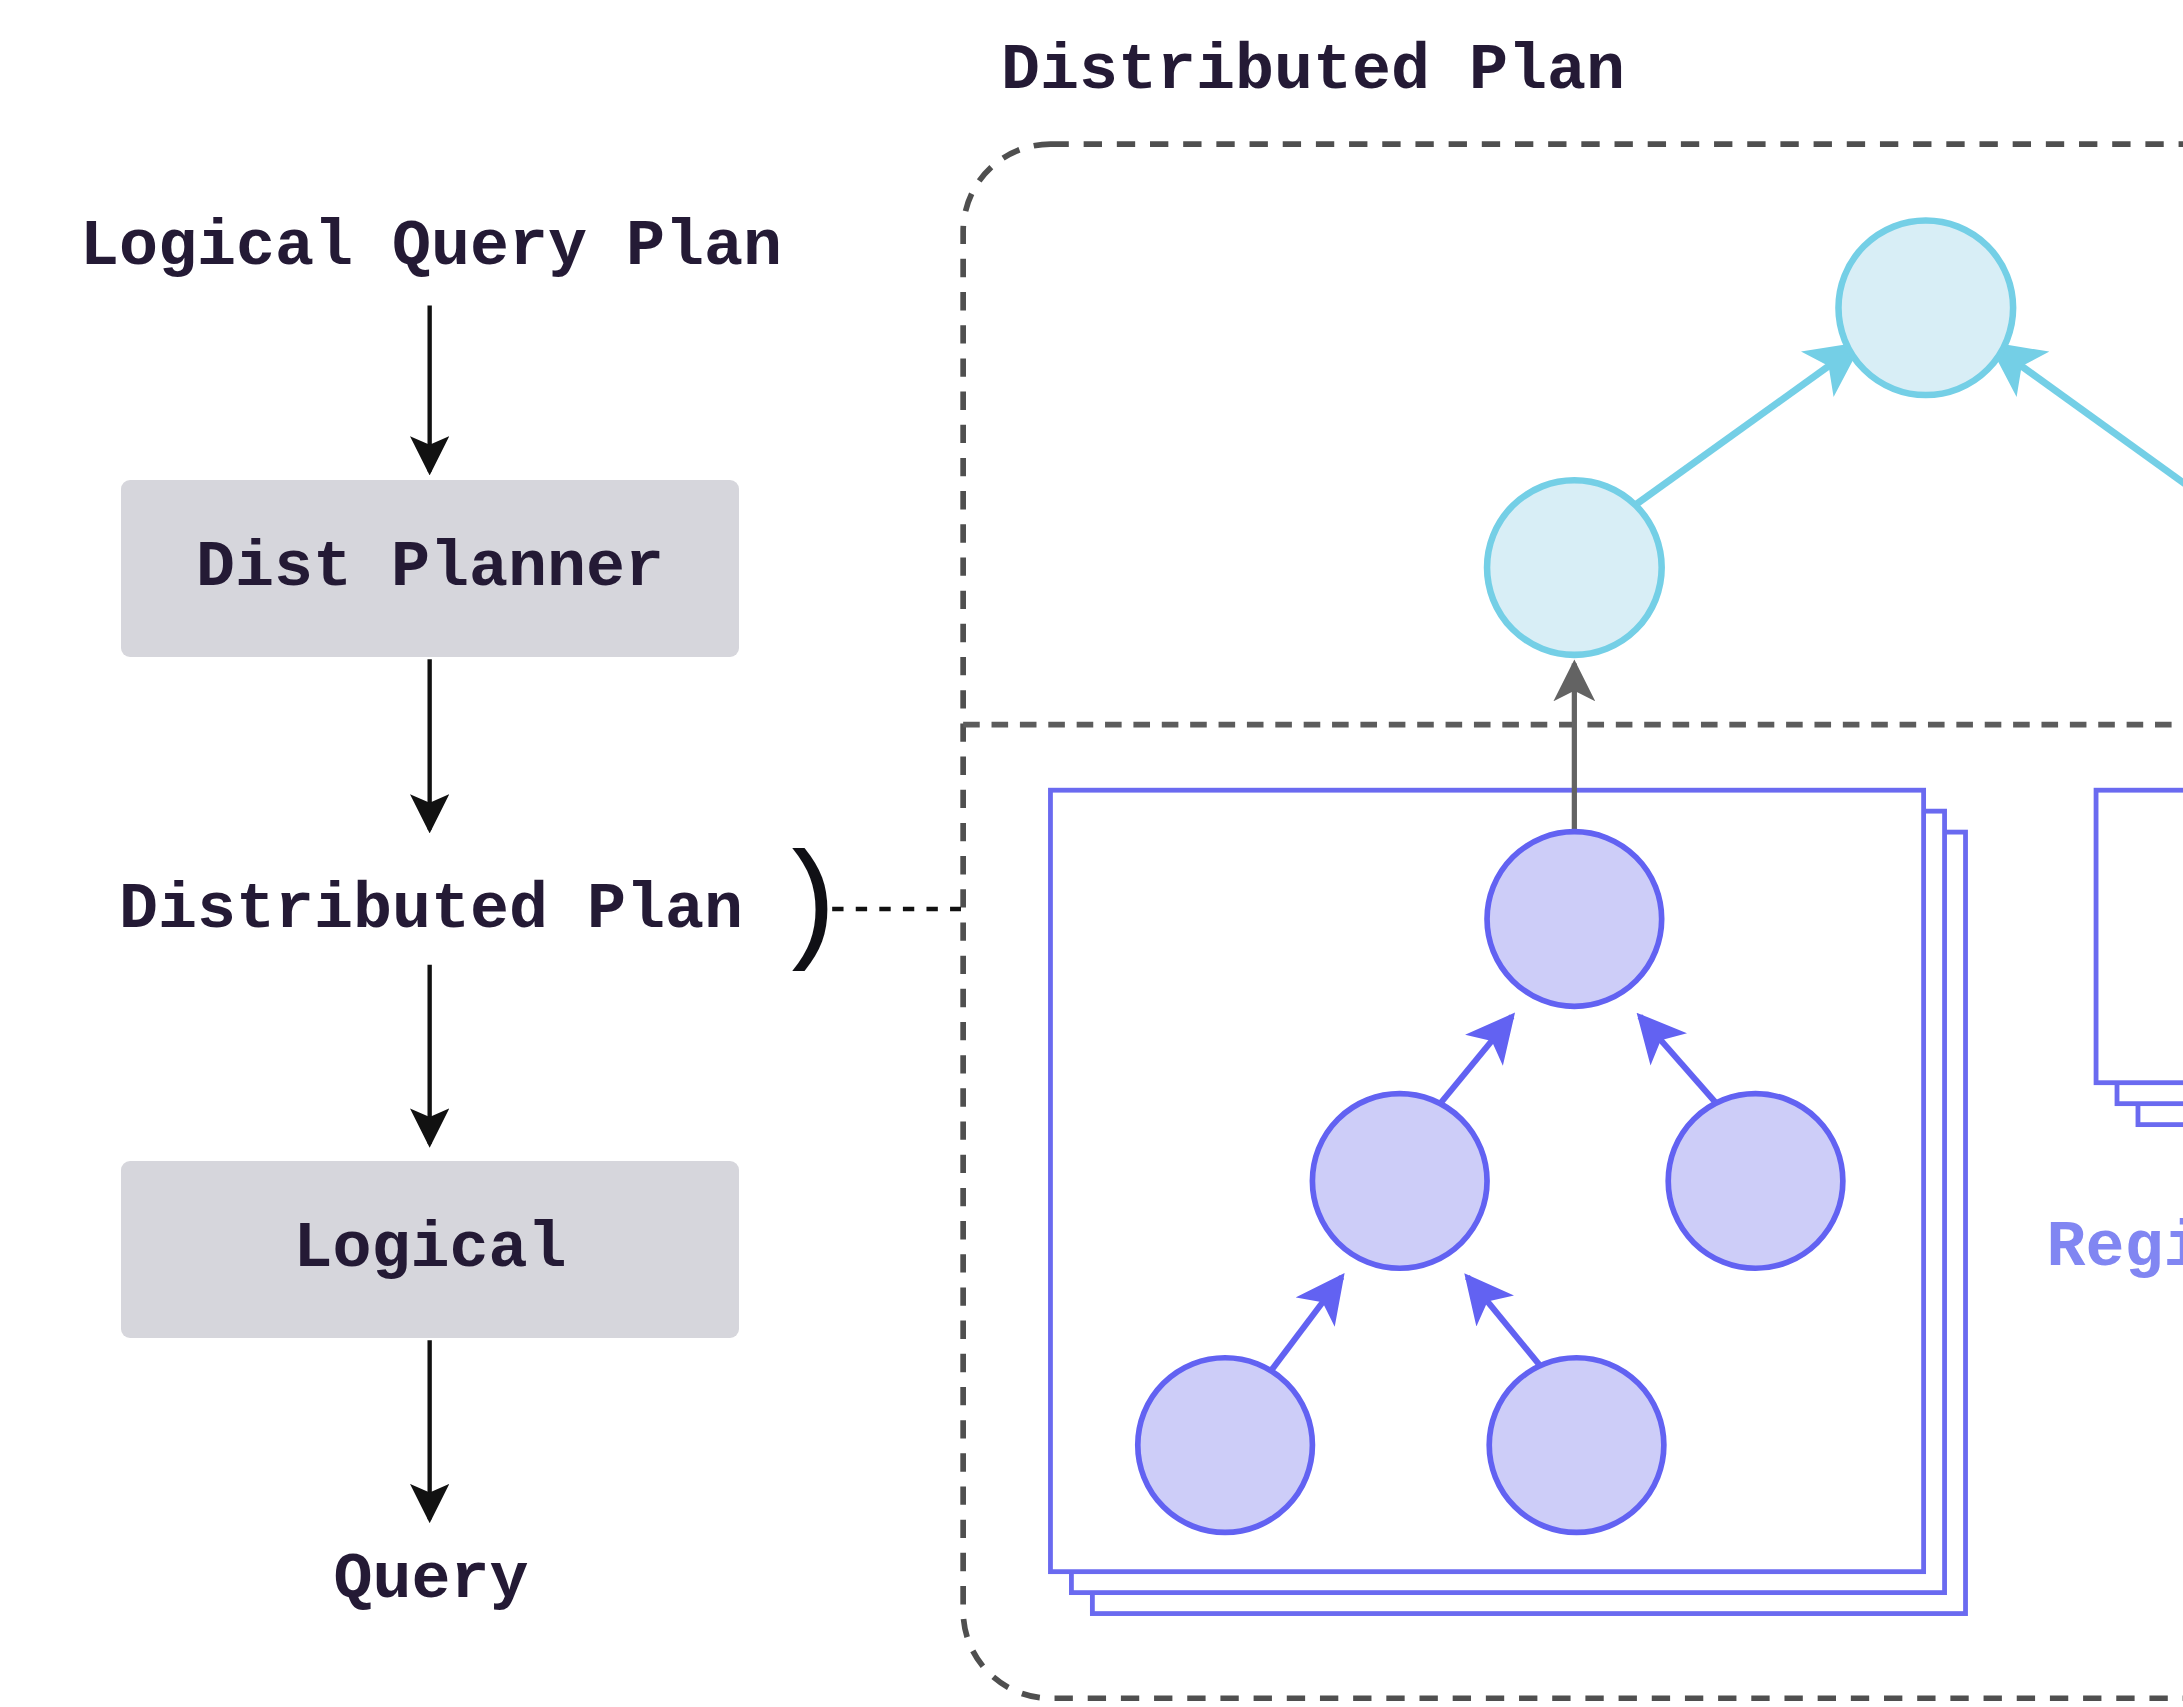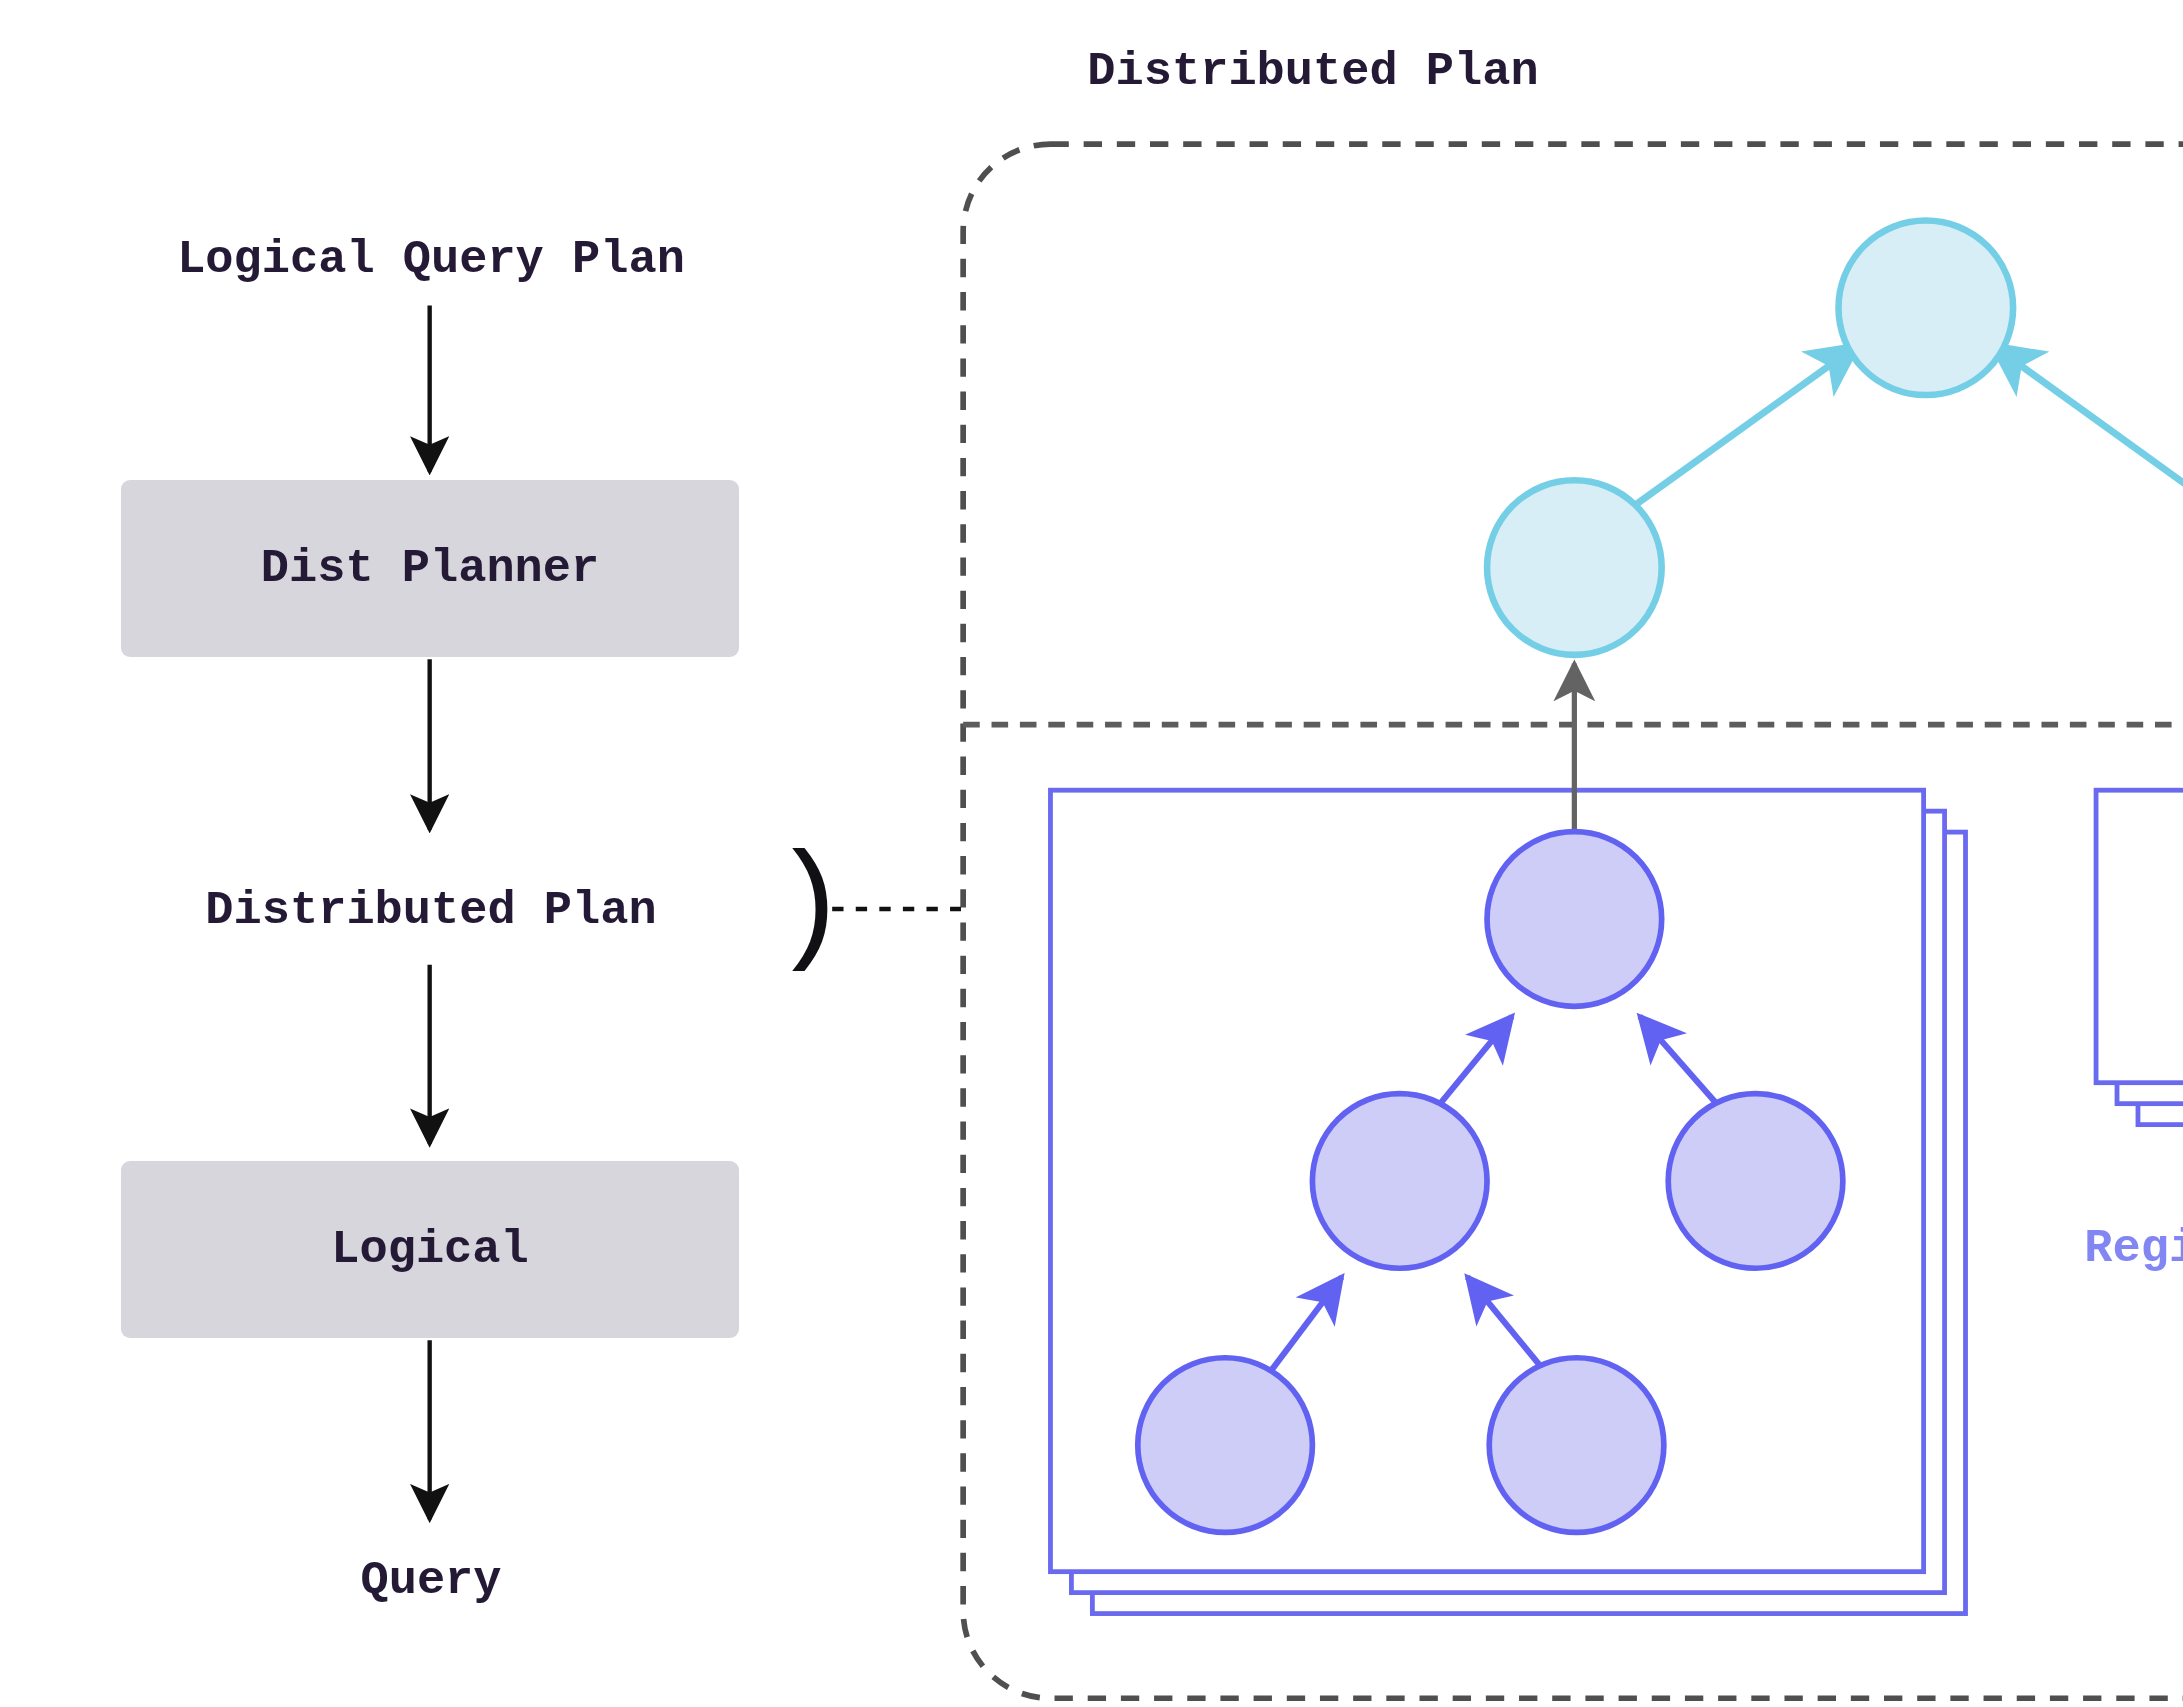--- a/index.html
+++ b/index.html
@@ -7,21 +7,21 @@
     position:relative;
     width:3188px;height:1707px;
     background:#ffffff;
     font-family:"Liberation Mono","DejaVu Sans Mono",monospace;
     overflow:hidden;
   }
   .label{
     position:absolute;
     transform:translate(-50%,-50%);
     font-weight:700;
-    font-size:47px;
+    font-size:65px;
     line-height:1;
     color:var(--text-dark,#241a35);
     white-space:nowrap;
   }
   .label.purple{color:var(--regions-purple,#8186f2);}
   .flowbox{
     position:absolute;
     background:var(--box-gray,#d6d6dc);
     border-radius:9px;
     display:flex;align-items:center;justify-content:center;
@@ -98,21 +98,21 @@
     <circle cx="5210" cy="2105" r="200" style="fill:var(--node-purple-fill,#cdcdf8);stroke:var(--node-purple-stroke,#6262f2)" stroke-width="13"></circle>
 
     <line x1="3740" y1="1160" x2="4255" y2="790" style="stroke:var(--cyan-stroke,#74cfe6)" stroke-width="16" marker-end="url(#mh-cyan)"></line>
     <line x1="5075" y1="1160" x2="4562" y2="790" style="stroke:var(--cyan-stroke,#74cfe6)" stroke-width="16" marker-end="url(#mh-cyan)"></line>
 
     <circle cx="4410" cy="705" r="200" style="fill:var(--cyan-fill,#d8eef6);stroke:var(--cyan-stroke,#74cfe6)" stroke-width="15"></circle>
     <circle cx="3605" cy="1300" r="200" style="fill:var(--cyan-fill,#d8eef6);stroke:var(--cyan-stroke,#74cfe6)" stroke-width="15"></circle>
     <circle cx="5210" cy="1300" r="200" style="fill:var(--cyan-fill,#d8eef6);stroke:var(--cyan-stroke,#74cfe6)" stroke-width="15"></circle>
   </svg>
 
-  <div class="label" style="left:431px;top:259px;">Logical Query Plan</div>
+  <div class="label" style="left:431px;top:247px;">Logical Query Plan</div>
 
   <div class="flowbox" style="left:121px;top:480px;width:618px;height:177px;">
     <div class="label">Dist Planner</div>
   </div>
 
   <div class="label" style="left:431px;top:910px;">Distributed Plan</div>
   <div class="brace" style="left:810px;top:909px;">)</div>
 
   <div class="flowbox" style="left:121px;top:1161px;width:618px;height:177px;">
     <div class="label">Logical</div>

